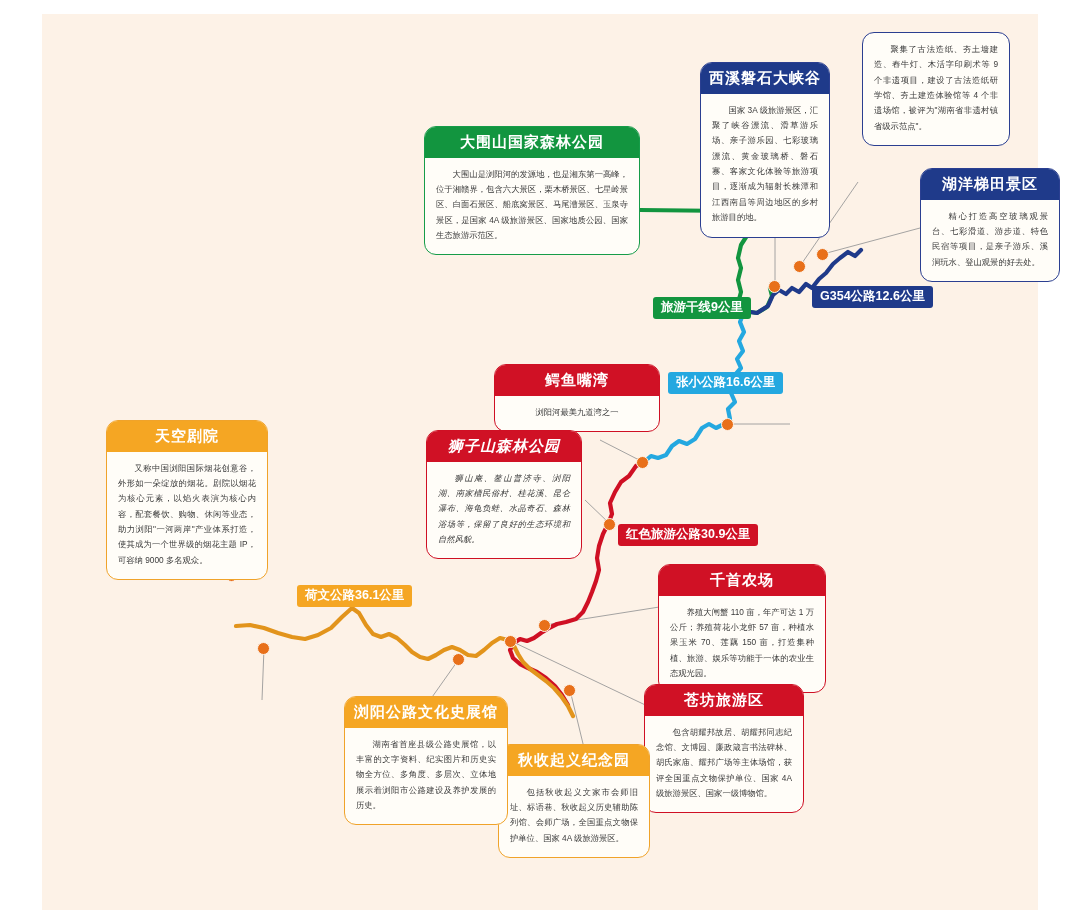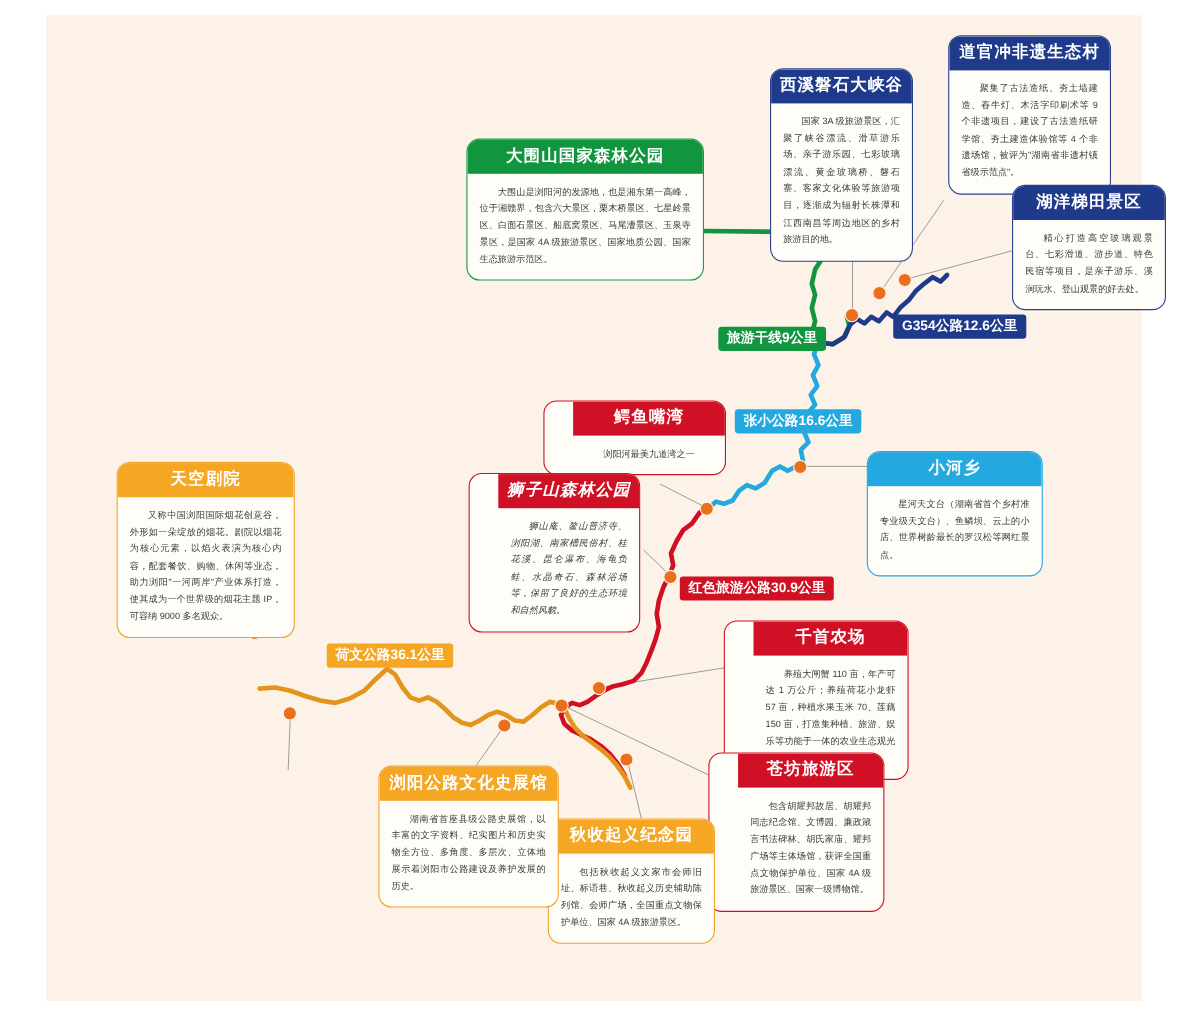--- a/index.html
+++ b/index.html
@@ -43,21 +43,21 @@
     color:#3a3a3a;
     text-indent:2em;
     text-align:justify;
     box-sizing:border-box;
   }
   
   .c-blue  { border:1.4px solid #2b3f91; }
   .c-blue  .hd{ background:#1f3a8a; }
   .c-green { border:1.4px solid #169c49; }
   .c-green .hd{ background:#12953f; }
-  .c-red   { border:1.4px solid #cf1024;padding-left:26px; }
+  .c-red   { border:1.4px solid #cf1024; }
   .c-red   .hd{ background:#d01125; }
   .c-orange{ border:1.4px solid #f0a32a; }
   .c-orange .hd{ background:#f5a623; }
   .c-cyan  { border:1.4px solid #23a7df; }
   .c-cyan  .hd{ background:#24a8e0; }
 
   
   .pill{
     position:absolute;
     color:#fff;
@@ -158,21 +158,20 @@
   <div class="pill p-cyan" style="left:668px;top:372px;">张小公路16.6公里</div>
   <div class="pill p-red" style="left:618px;top:524px;">红色旅游公路30.9公里</div>
   <div class="pill p-orange" style="left:297px;top:585px;">荷文公路36.1公里</div>
 
   <div class="card c-blue" style="left:700px;top:62px;width:130px;">
     <div class="hd">西溪磐石大峡谷</div>
     <div class="bd">国家 3A 级旅游景区，汇聚了峡谷漂流、滑草游乐场、亲子游乐园、七彩玻璃漂流、黄金玻璃桥、磐石寨、客家文化体验等旅游项目，逐渐成为辐射长株潭和江西南昌等周边地区的乡村旅游目的地。</div>
   </div>
 
   <div class="card c-blue" style="left:862px;top:32px;width:148px;">
-    <div class="hd">道官冲非遗生态村</div>
     <div class="bd">聚集了古法造纸、夯土墙建造、舂牛灯、木活字印刷术等 9 个非遗项目，建设了古法造纸研学馆、夯土建造体验馆等 4 个非遗场馆，被评为"湖南省非遗村镇省级示范点"。</div>
   </div>
 
   <div class="card c-blue" style="left:920px;top:168px;width:140px;">
     <div class="hd">湖洋梯田景区</div>
     <div class="bd">精心打造高空玻璃观景台、七彩滑道、游步道、特色民宿等项目，是亲子游乐、溪涧玩水、登山观景的好去处。</div>
   </div>
 
   <div class="card c-green" style="left:424px;top:126px;width:216px;">
     <div class="hd">大围山国家森林公园</div>
@@ -182,24 +181,20 @@
   <div class="card c-red" style="left:494px;top:364px;width:166px;">
     <div class="hd">鳄鱼嘴湾</div>
     <div class="bd" style="text-indent:0;text-align:center;">浏阳河最美九道湾之一</div>
   </div>
 
   <div class="card c-red" style="left:426px;top:430px;width:156px;font-style:italic;">
     <div class="hd">狮子山森林公园</div>
     <div class="bd">狮山庵、鳌山普济寺、浏阳湖、南家槽民俗村、桂花溪、昆仑瀑布、海龟负蛙、水晶奇石、森林浴场等，保留了良好的生态环境和自然风貌。</div>
   </div>
 
-  <div class="card c-cyan" style="left:788px;top:410px;width:160px;">
-    <div class="hd">小河乡</div>
-    <div class="bd">星河天文台（湖南省首个乡村准专业级天文台）、鱼鳞坝、云上的小店、世界树龄最长的罗汉松等网红景点。</div>
-  </div>
 
   <div class="card c-orange" style="left:106px;top:420px;width:162px;">
     <div class="hd">天空剧院</div>
     <div class="bd">又称中国浏阳国际烟花创意谷，外形如一朵绽放的烟花。剧院以烟花为核心元素，以焰火表演为核心内容，配套餐饮、购物、休闲等业态，助力浏阳"一河两岸"产业体系打造，使其成为一个世界级的烟花主题 IP，可容纳 9000 多名观众。</div>
   </div>
 
   <div class="card c-red" style="left:658px;top:564px;width:168px;">
     <div class="hd">千首农场</div>
     <div class="bd">养殖大闸蟹 110 亩，年产可达 1 万公斤；养殖荷花小龙虾 57 亩，种植水果玉米 70、莲藕 150 亩，打造集种植、旅游、娱乐等功能于一体的农业生态观光园。</div>
   </div>

